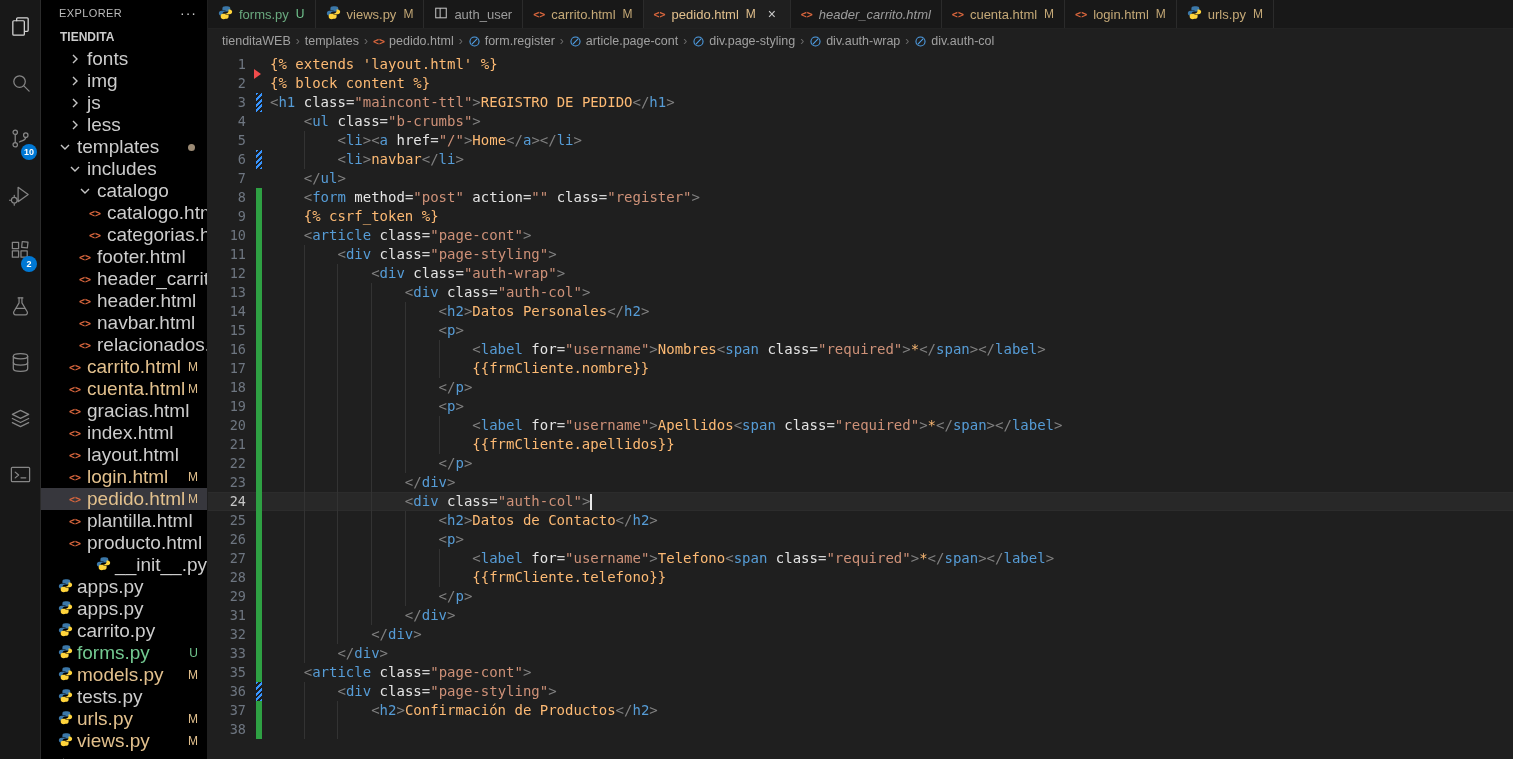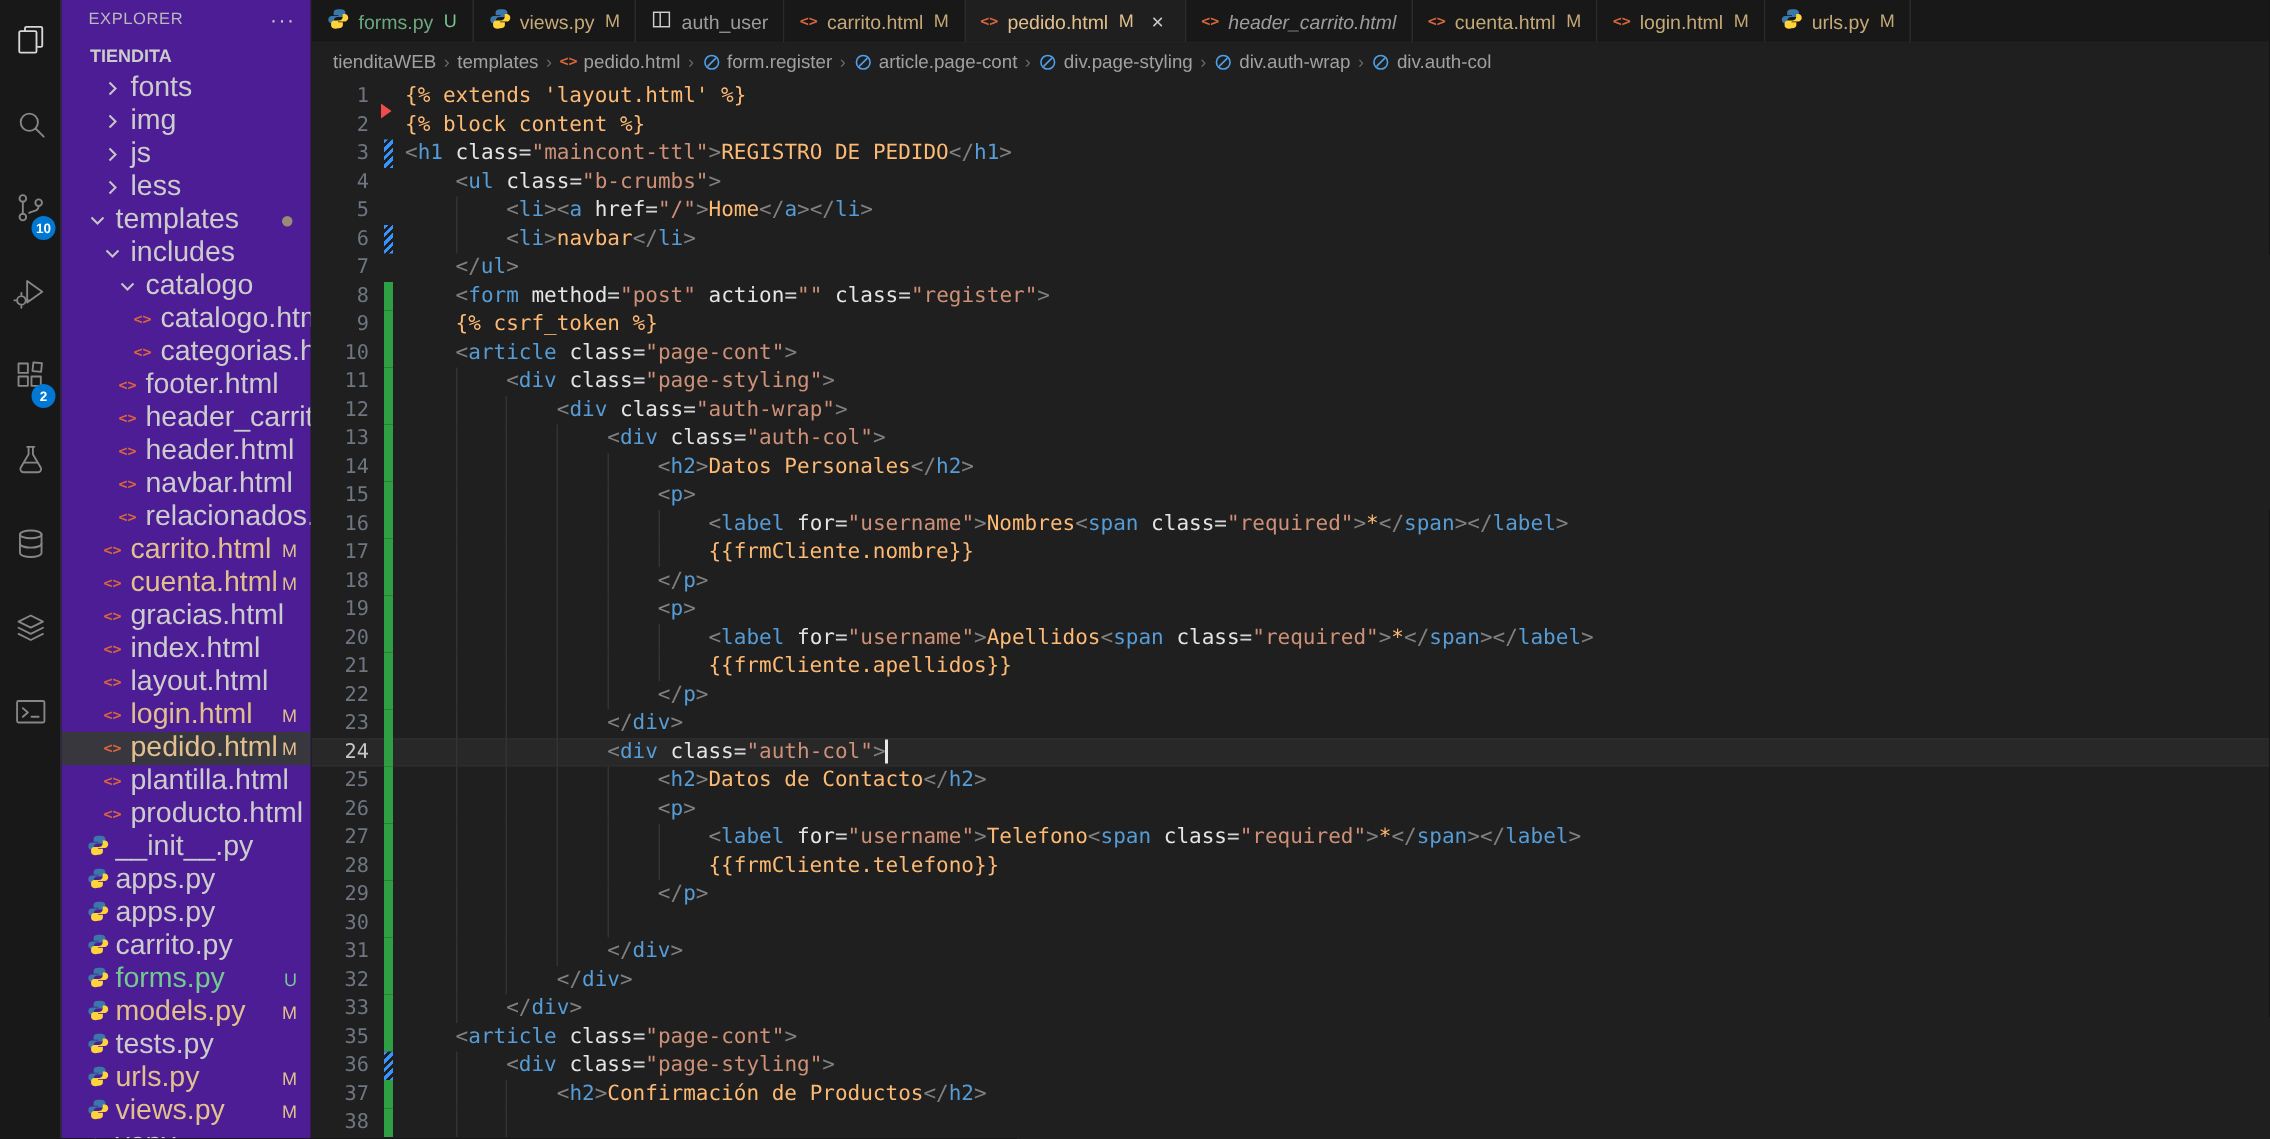--- a/index.html
+++ b/index.html
@@ -8,21 +8,21 @@
   
   .activitybar{position:absolute;left:0;top:0;width:40px;height:759px;background:#181818;
                border-right:1px solid #2b2b2b;display:flex;flex-direction:column;align-items:center;}
   .act-btn{position:relative;width:40px;height:56px;display:flex;align-items:center;justify-content:center;
            color:#868686;cursor:pointer;}
   .act-btn.active{color:#d7d7d7;}
   .act-badge{position:absolute;right:3px;bottom:8px;min-width:16px;height:16px;border-radius:9px;
              background:#0078d4;color:#fff;font-size:9px;font-weight:bold;display:flex;
              align-items:center;justify-content:center;padding:0 2px;box-sizing:border-box;}
   
-  .sidebar{position:absolute;left:41px;top:0;width:166px;height:759px;background:#4c1d95;overflow:hidden;}
+  .sidebar{position:absolute;left:41px;top:0;width:166px;height:759px;background:#000000;overflow:hidden;}
   .sb-header{height:26px;display:flex;align-items:center;padding:0 10px 0 18px;color:#bbbbbb;
              font-size:11px;letter-spacing:.4px;}
   .sb-header .dots{margin-left:auto;color:#cccccc;font-size:14px;letter-spacing:1px;cursor:pointer;}
   .sb-section{height:22px;display:flex;align-items:center;font-weight:bold;color:#cccccc;
               padding-left:3px;font-size:12px;cursor:pointer;}
   .tree{position:relative;}
   .trow{height:22px;display:flex;align-items:center;cursor:pointer;white-space:nowrap;color:#cccccc;}
   .trow.sel{background:#37373d;}
   .trow .lbl{margin-left:4px;font-size:19px;}
   .trow .lbl.mod{color:#e2c08d;} .trow .lbl.unt{color:#73c991;}
@@ -302,21 +302,21 @@
             <span class="htmlglyph">&lt;&gt;</span>
           </span>
           <span class="lbl">plantilla.html</span>
         </div>
         <div class="trow" style="padding-left: 26px;">
           <span class="fico">
             <span class="htmlglyph">&lt;&gt;</span>
           </span>
           <span class="lbl">producto.html</span>
         </div>
-        <div class="trow" style="padding-left: 16px;">
+        <div class="trow" style="padding-left: 16px; justify-content: flex-end;">
           <span class="fico">
             <span><svg width="15" height="15" viewBox="0 0 16 16">
                 <path fill="#3b77a8" d="M7.9 1.3c-2.3 0-3.2 1-3.2 2.3v1.9h3.4v.6H3.4C2 6.1.9 7.2.9 8.7s1.1 2.6 2.5 2.6h1.4V9.5c0-1.5 1.3-2.7 2.8-2.7h3.3c1.2 0 2.2-1 2.2-2.2V3.6c0-1.3-1.2-2.3-3.2-2.3z"></path>
                 <path fill="#ffd43b" d="M8.1 14.7c2.3 0 3.2-1 3.2-2.3v-1.9H7.9v-.6h4.7c1.4 0 2.5-1.1 2.5-2.6S14 4.7 12.6 4.7h-1.4v1.8c0 1.5-1.3 2.7-2.8 2.7H5.1c-1.2 0-2.2 1-2.2 2.2v1.4c0 1.3 1.2 2.3 3.2 2.3z"></path>
               </svg></span>
           </span>
           <span class="lbl">__init__.py</span>
         </div>
         <div class="trow" style="padding-left: 16px;">
           <span class="fico">
@@ -670,25 +670,20 @@
           <div class="lnum">28</div>
           <div class="gmark add"></div>
           <div class="codetxt"><span class="iguide" style="left: calc(4ch + 8px);"></span><span class="iguide" style="left: calc(8ch + 8px);"></span><span class="iguide" style="left: calc(12ch + 8px);"></span><span class="iguide" style="left: calc(16ch + 8px);"></span><span class="iguide" style="left: calc(20ch + 8px);"></span><span class="">                        </span><span class="tk-tx">{{frmCliente.telefono}}</span></div>
         </div>
         <div class="cline">
           <div class="lnum">29</div>
           <div class="gmark add"></div>
           <div class="codetxt"><span class="iguide" style="left: calc(4ch + 8px);"></span><span class="iguide" style="left: calc(8ch + 8px);"></span><span class="iguide" style="left: calc(12ch + 8px);"></span><span class="iguide" style="left: calc(16ch + 8px);"></span><span class="">                    </span><span class="tk-pu">&lt;/</span><span class="tk-tg">p</span><span class="tk-pu">&gt;</span></div>
         </div>
         <div class="cline">
-          <div class="lnum">30</div>
-          <div class="gmark add"></div>
-          <div class="codetxt"><span class="iguide" style="left: calc(4ch + 8px);"></span><span class="iguide" style="left: calc(8ch + 8px);"></span><span class="iguide" style="left: calc(12ch + 8px);"></span><span class="iguide" style="left: calc(16ch + 8px);"></span></div>
-        </div>
-        <div class="cline">
           <div class="lnum">31</div>
           <div class="gmark add"></div>
           <div class="codetxt"><span class="iguide" style="left: calc(4ch + 8px);"></span><span class="iguide" style="left: calc(8ch + 8px);"></span><span class="iguide" style="left: calc(12ch + 8px);"></span><span class="">                </span><span class="tk-pu">&lt;/</span><span class="tk-tg">div</span><span class="tk-pu">&gt;</span></div>
         </div>
         <div class="cline">
           <div class="lnum">32</div>
           <div class="gmark add"></div>
           <div class="codetxt"><span class="iguide" style="left: calc(4ch + 8px);"></span><span class="iguide" style="left: calc(8ch + 8px);"></span><span class="">            </span><span class="tk-pu">&lt;/</span><span class="tk-tg">div</span><span class="tk-pu">&gt;</span></div>
         </div>
         <div class="cline">

